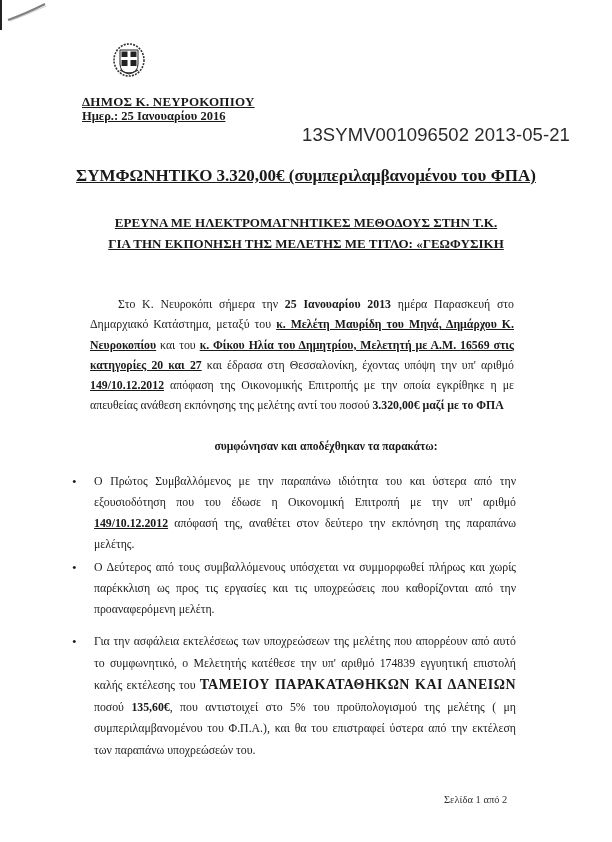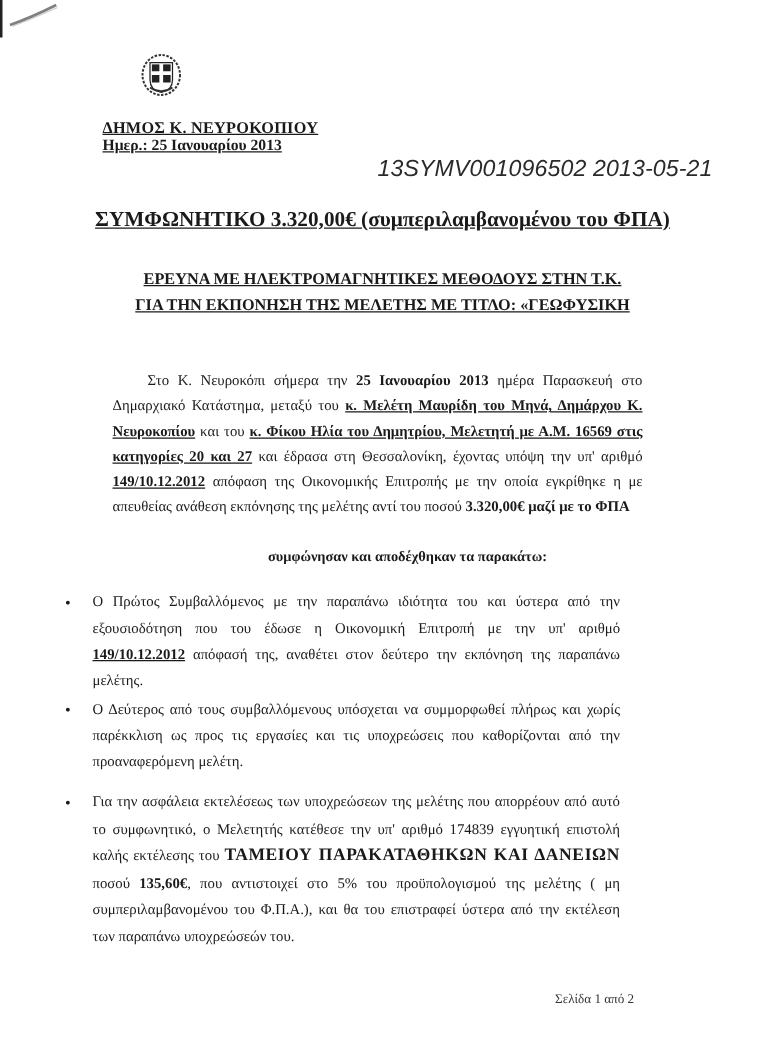--- a/index.html
+++ b/index.html
@@ -19,41 +19,40 @@
   }
   .header {
     position: absolute; left: 82px; top: 95px; font-size: 12.5px; line-height: 14px; font-weight: bold;
   }
   .header div { text-decoration: underline; }
   .header .title { font-size: 13px; letter-spacing: 0.2px; }
   .ada {
     position: absolute; left: 302px; top: 124px;
     font-family: "Liberation Sans", "DejaVu Sans", sans-serif; font-size: 18.5px; color: #2a2a2a;
     letter-spacing: 0.1px;
-    font-style: italic;
   }
   .contract-title {
     position: absolute; left: 0; width: 612px; top: 166px; text-align: center;
     font-size: 17px; font-weight: bold; text-decoration: underline;
   }
   .subject {
     position: absolute; left: 86px; width: 440px; top: 212px; text-align: center;
     font-size: 13px; font-weight: bold; line-height: 21px; text-decoration: underline;
   }
   .para {
     position: absolute; left: 90px; width: 424px; top: 294px;
     font-size: 11.8px; line-height: 20.3px; text-align: justify; text-indent: 28px;
   }
   .para b.u { text-decoration: underline; }
   .agreed {
     position: absolute; left: 0; width: 612px; top: 440px; text-align: center;
     font-size: 11.5px; font-weight: bold; padding-left: 20px;
   }
   .bullet {
-    position: absolute; left: 74px; width: 422px;
+    position: absolute; left: 94px; width: 422px;
     font-size: 11.8px; line-height: 21px; text-align: justify;
   }
   .bullet::before {
     content: "•"; position: absolute; left: -22px; top: 0; font-size: 13px;
   }
   .b1 { top: 471px; }
   .b2 { top: 557px; }
   .b3 { top: 631px; line-height: 21.5px; }
   .b3 .big { font-size: 14px; font-weight: bold; letter-spacing: 0.5px; }
   .u { text-decoration: underline; }
@@ -75,21 +74,21 @@
   <path d="M8 8 H26 V22 Q26 30 17 32 Q8 30 8 22 Z" fill="#fff" stroke="#222" stroke-width="1"></path>
   <rect x="9.5" y="9.5" width="6" height="5.5" fill="#222"></rect>
   <rect x="18.5" y="9.5" width="6" height="5.5" fill="#222"></rect>
   <rect x="9.5" y="18" width="6" height="6" fill="#222"></rect>
   <rect x="18.5" y="18" width="6" height="6" fill="#222"></rect>
   <path d="M8 28 Q17 34 26 28" stroke="#333" stroke-width="1.5" fill="none"></path>
 </svg>
 
 <div class="header">
   <div class="title">ΔΗΜΟΣ Κ. ΝΕΥΡΟΚΟΠΙΟΥ</div>
-  <div>Ημερ.: 25 Ιανουαρίου 2013</div>
+  <div>Ημερ.: 25 Ιανουαρίου 2016</div>
 </div>
 
 <div class="ada">13SYMV001096502 2013-05-21</div>
 
 <div class="contract-title">ΣΥΜΦΩΝΗΤΙΚΟ 3.320,00€ (συμπεριλαμβανομένου του ΦΠΑ)</div>
 
 <div class="subject">
   <div>ΕΡΕΥΝΑ ΜΕ ΗΛΕΚΤΡΟΜΑΓΝΗΤΙΚΕΣ ΜΕΘΟΔΟΥΣ ΣΤΗΝ Τ.Κ.</div>
   <div>ΓΙΑ ΤΗΝ ΕΚΠΟΝΗΣΗ ΤΗΣ ΜΕΛΕΤΗΣ ΜΕ ΤΙΤΛΟ: «ΓΕΩΦΥΣΙΚΗ</div>
 </div>

